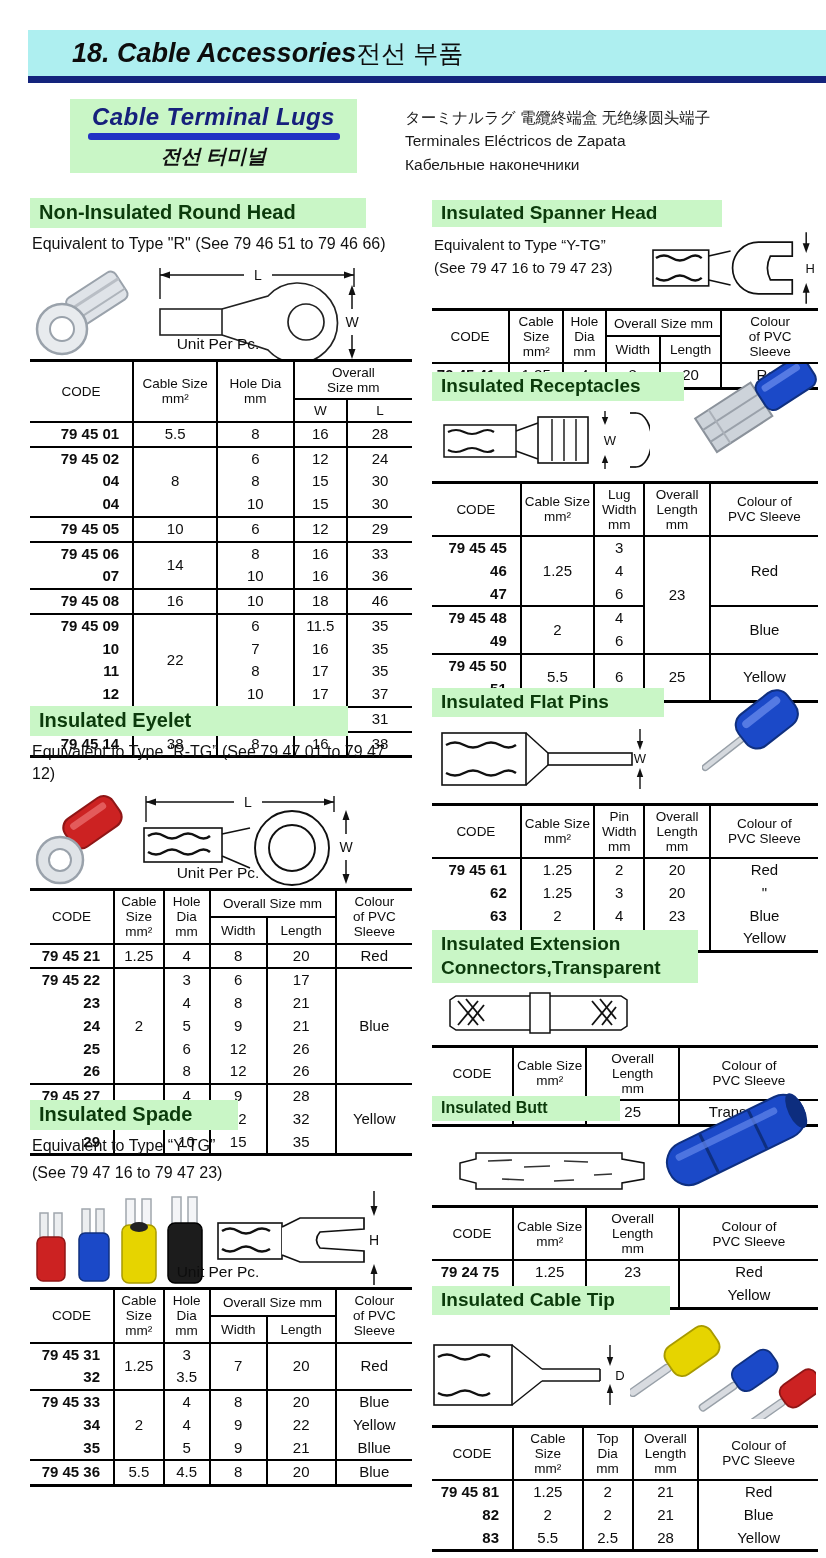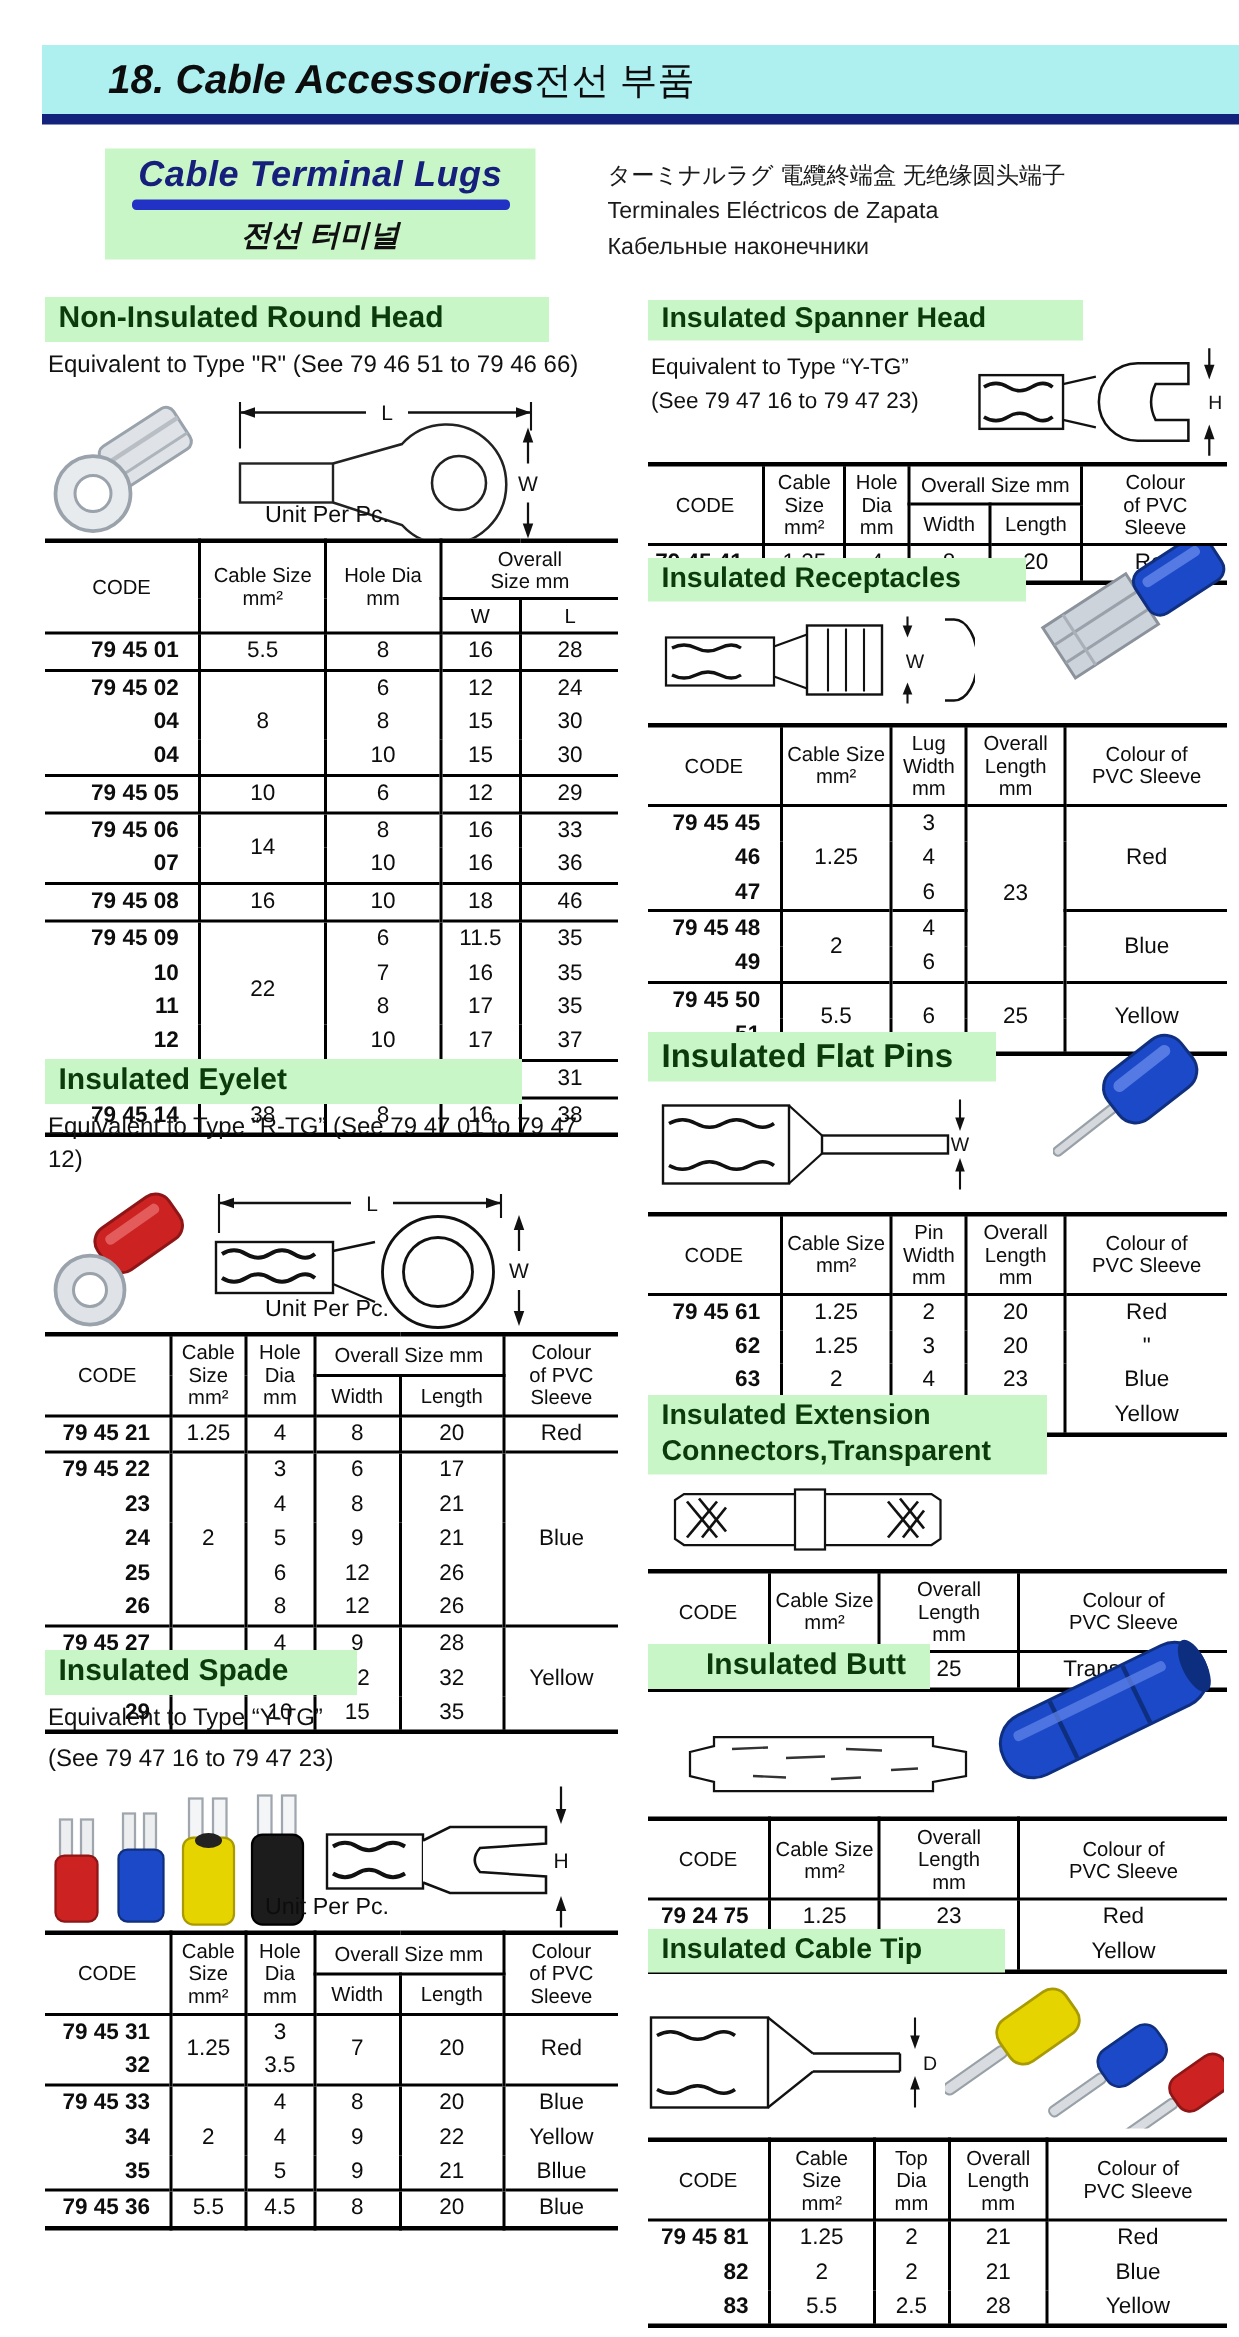--- a/index.html
+++ b/index.html
@@ -617,21 +617,21 @@
   </div>
 
   <div class="section" style="left:432px;top:688px;width:386px">
     <svg class="absphoto" style="right:4px;top:-10px" width="112" height="112" viewBox="0 0 112 112">
       <g transform="translate(64,42) rotate(-38)">
         <rect x="-80" y="-3" width="52" height="6" rx="3" fill="#d5d9de" stroke="#98a0a8" stroke-width="1.5"></rect>
         <rect x="-30" y="-20" width="62" height="40" rx="14" style="fill:var(--sleeve-blue)" stroke="#10307f" stroke-width="2"></rect>
         <rect x="-22" y="-13" width="46" height="8" rx="4" fill="#5f83e8" opacity="0.85"></rect>
       </g>
     </svg>
-    <div class="sec-h" style="min-width:232px;font-size:22px">Insulated Flat Pins</div>
+    <div class="sec-h" style="min-width:232px;font-size:19px">Insulated Flat Pins</div>
     <div style="margin:10px 0 0 8px">
       <svg width="208" height="66" viewBox="0 0 208 66">
         <rect x="2" y="6" width="84" height="52" fill="#fff" stroke="#111" stroke-width="1.6"></rect>
         <path d="M6,18 q9,-5 18,0 t18,0 t18,0 t16,0" fill="none" stroke="#111" stroke-width="2.4"></path>
         <path d="M6,46 q9,5 18,0 t18,0 t18,0 t16,0" fill="none" stroke="#111" stroke-width="2.4"></path>
         <line x1="86" y1="6" x2="108" y2="26" stroke="#111" stroke-width="1.5"></line>
         <line x1="86" y1="58" x2="108" y2="38" stroke="#111" stroke-width="1.5"></line>
         <rect x="108" y="26" width="84" height="12" fill="#fff" stroke="#111" stroke-width="1.6"></rect>
         <line x1="200" y1="2" x2="200" y2="18" stroke="#111" stroke-width="1.4"></line>
         <polygon points="200,23 196.8,14 203.2,14"></polygon>
@@ -753,21 +753,21 @@
   <div class="section" style="left:432px;top:1096px;width:386px">
     <svg class="absphoto" style="right:-4px;top:-8px" width="172" height="104" viewBox="0 0 172 104">
       <g transform="translate(86,52) rotate(-26)">
         <rect x="-74" y="-22" width="148" height="44" rx="21" style="fill:var(--sleeve-blue)" stroke="#0e2f80" stroke-width="2"></rect>
         <line x1="-30" y1="-21" x2="-30" y2="21" stroke="#0e2f80" stroke-width="3"></line>
         <line x1="24" y1="-21" x2="24" y2="21" stroke="#0e2f80" stroke-width="3"></line>
         <ellipse cx="67" cy="0" rx="8" ry="19" fill="#0d2d7e"></ellipse>
         <rect x="-62" y="-13" width="112" height="7" rx="3" fill="#5f83e8" opacity="0.75"></rect>
       </g>
     </svg>
-    <div class="sec-h" style="min-width:188px;font-size:20px;text-align:right">Insulated Butt</div>
+    <div class="sec-h" style="min-width:188px;font-size:16px;text-align:left">Insulated Butt</div>
     <div style="margin:26px 0 4px 22px">
       <svg width="196" height="48" viewBox="0 0 196 48">
         <path d="M6,16 L22,12 L22,6 L168,6 L168,12 L190,16 L190,32 L168,36 L168,42 L22,42 L22,36 L6,32 Z" fill="#fff" stroke="#111" stroke-width="1.5"></path>
         <g stroke="#333" stroke-width="1.6">
           <line x1="34" y1="14" x2="58" y2="13"></line>
             <line x1="70" y1="20" x2="96" y2="19"></line>
           <line x1="110" y1="14" x2="134" y2="15"></line>
             <line x1="48" y1="32" x2="70" y2="33"></line>
           <line x1="100" y1="34" x2="120" y2="33"></line>
             <line x1="140" y1="28" x2="158" y2="27"></line>

